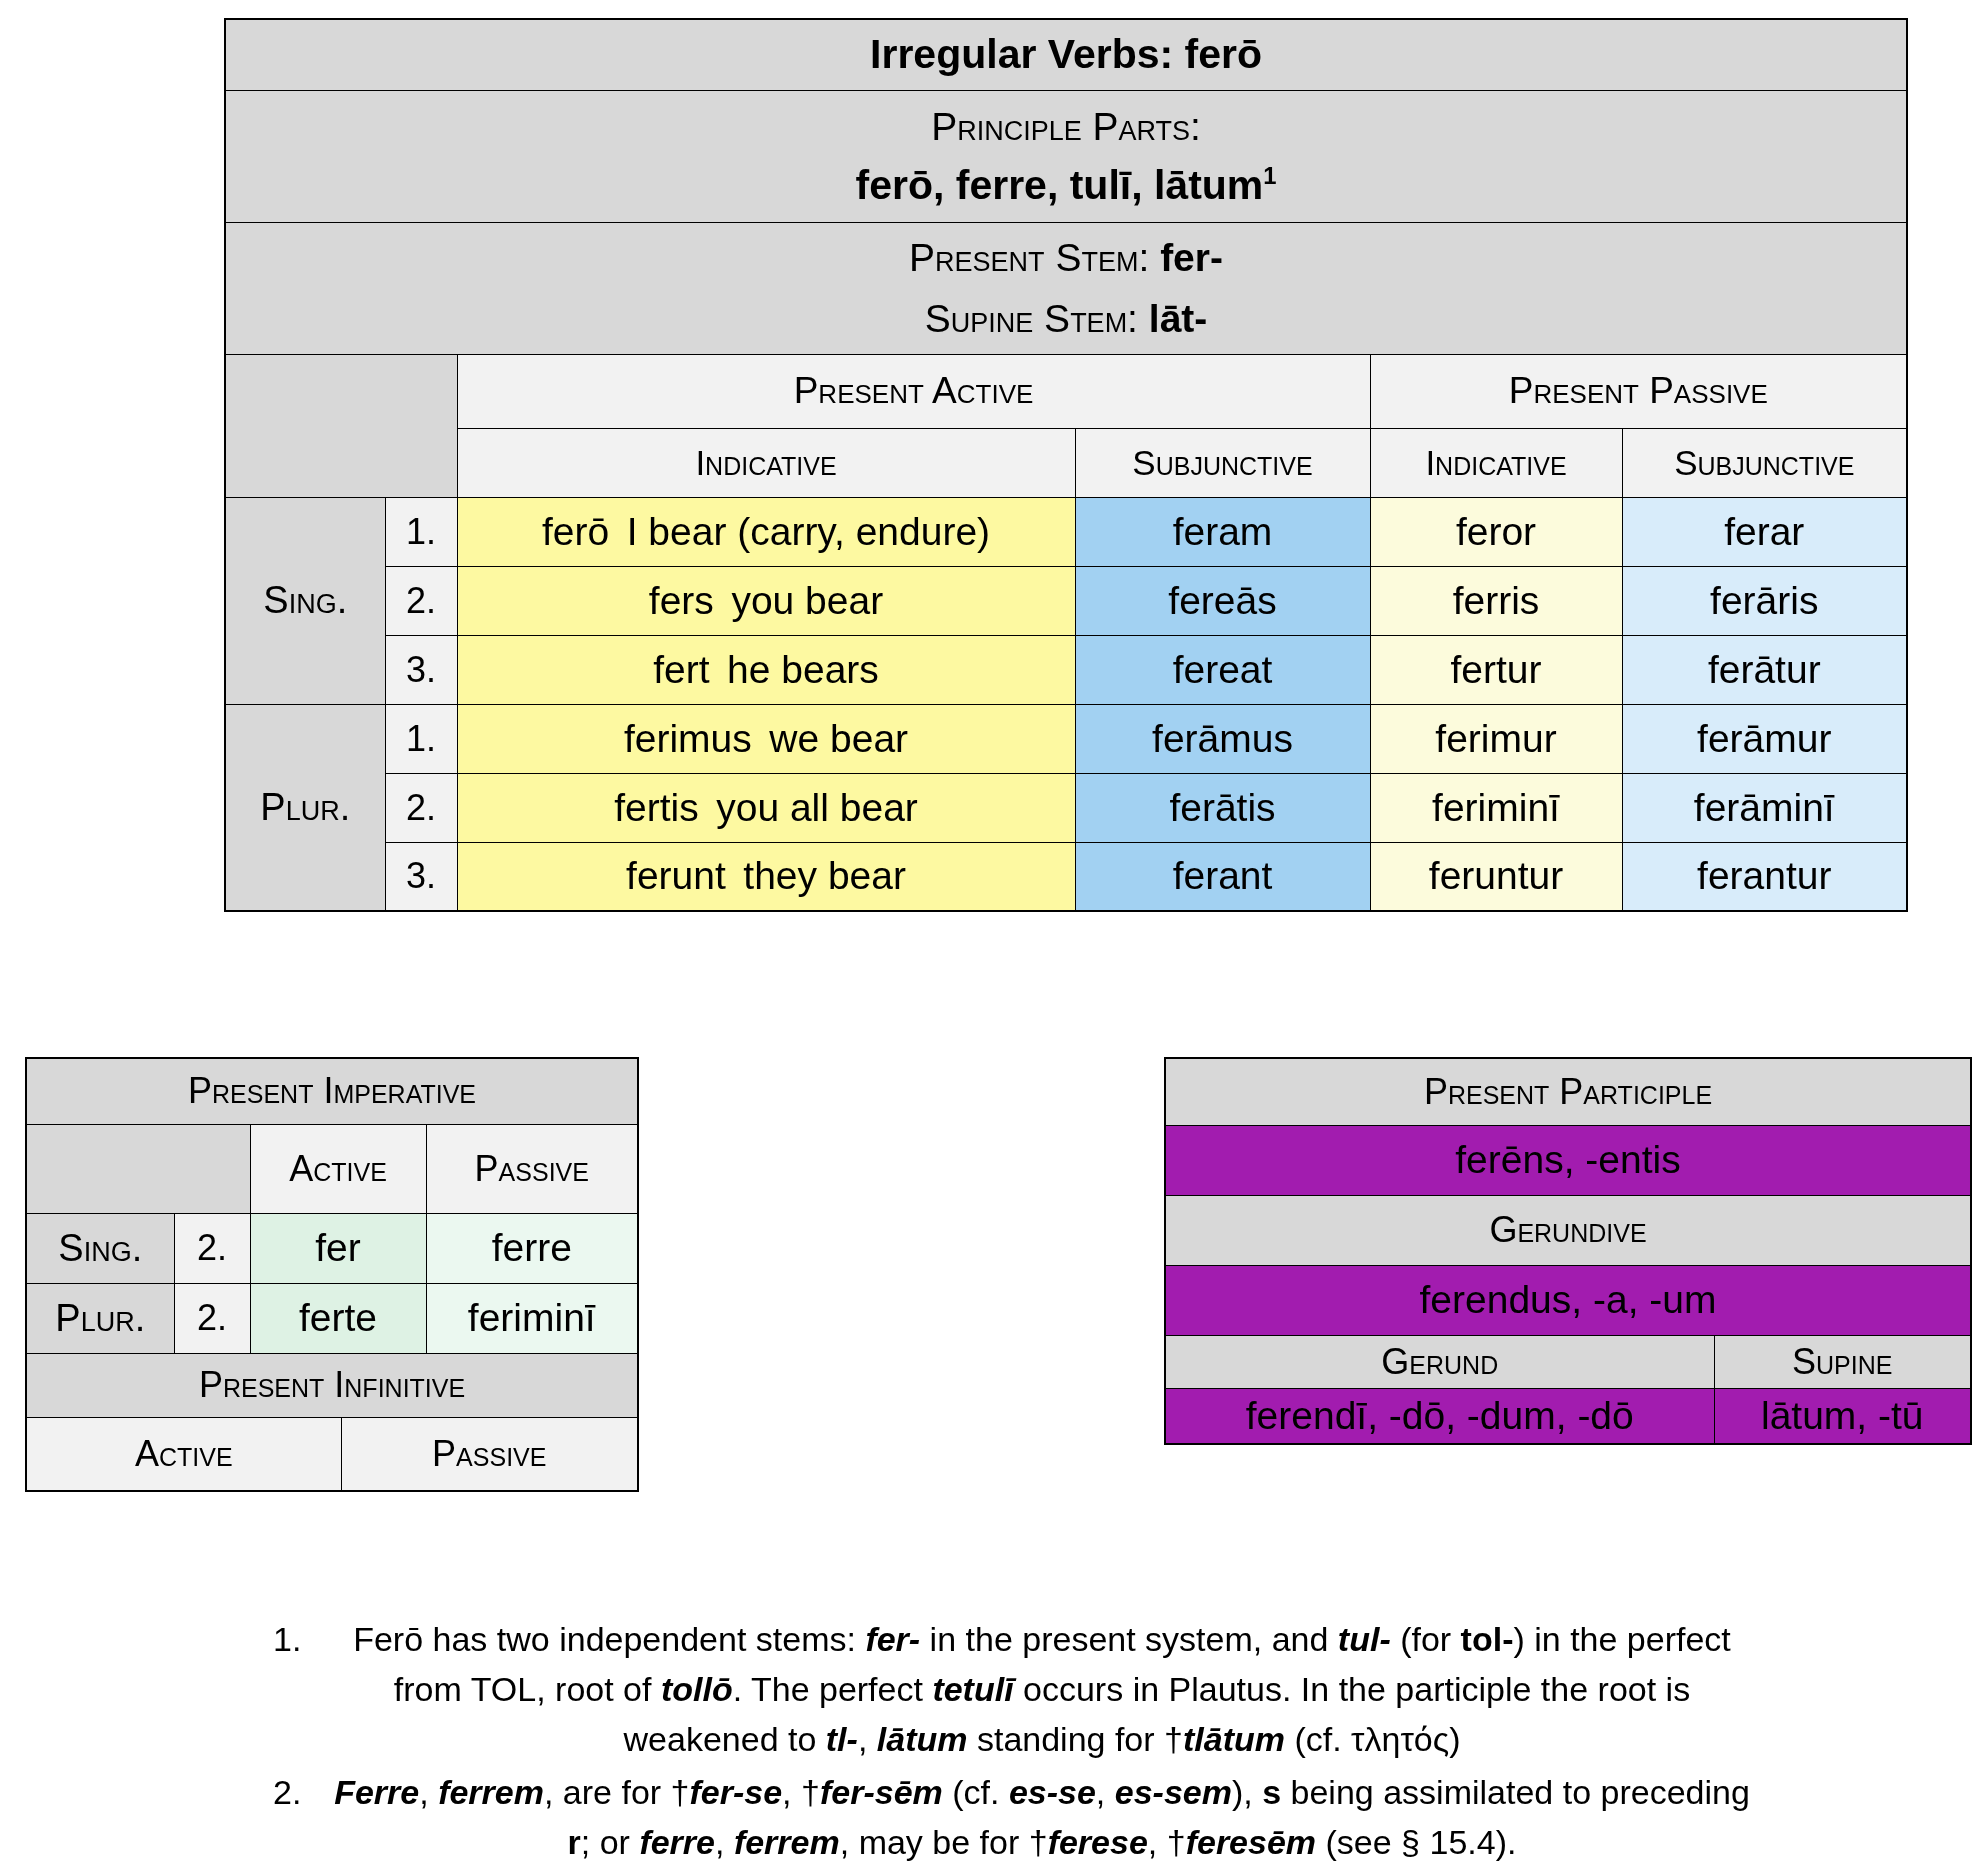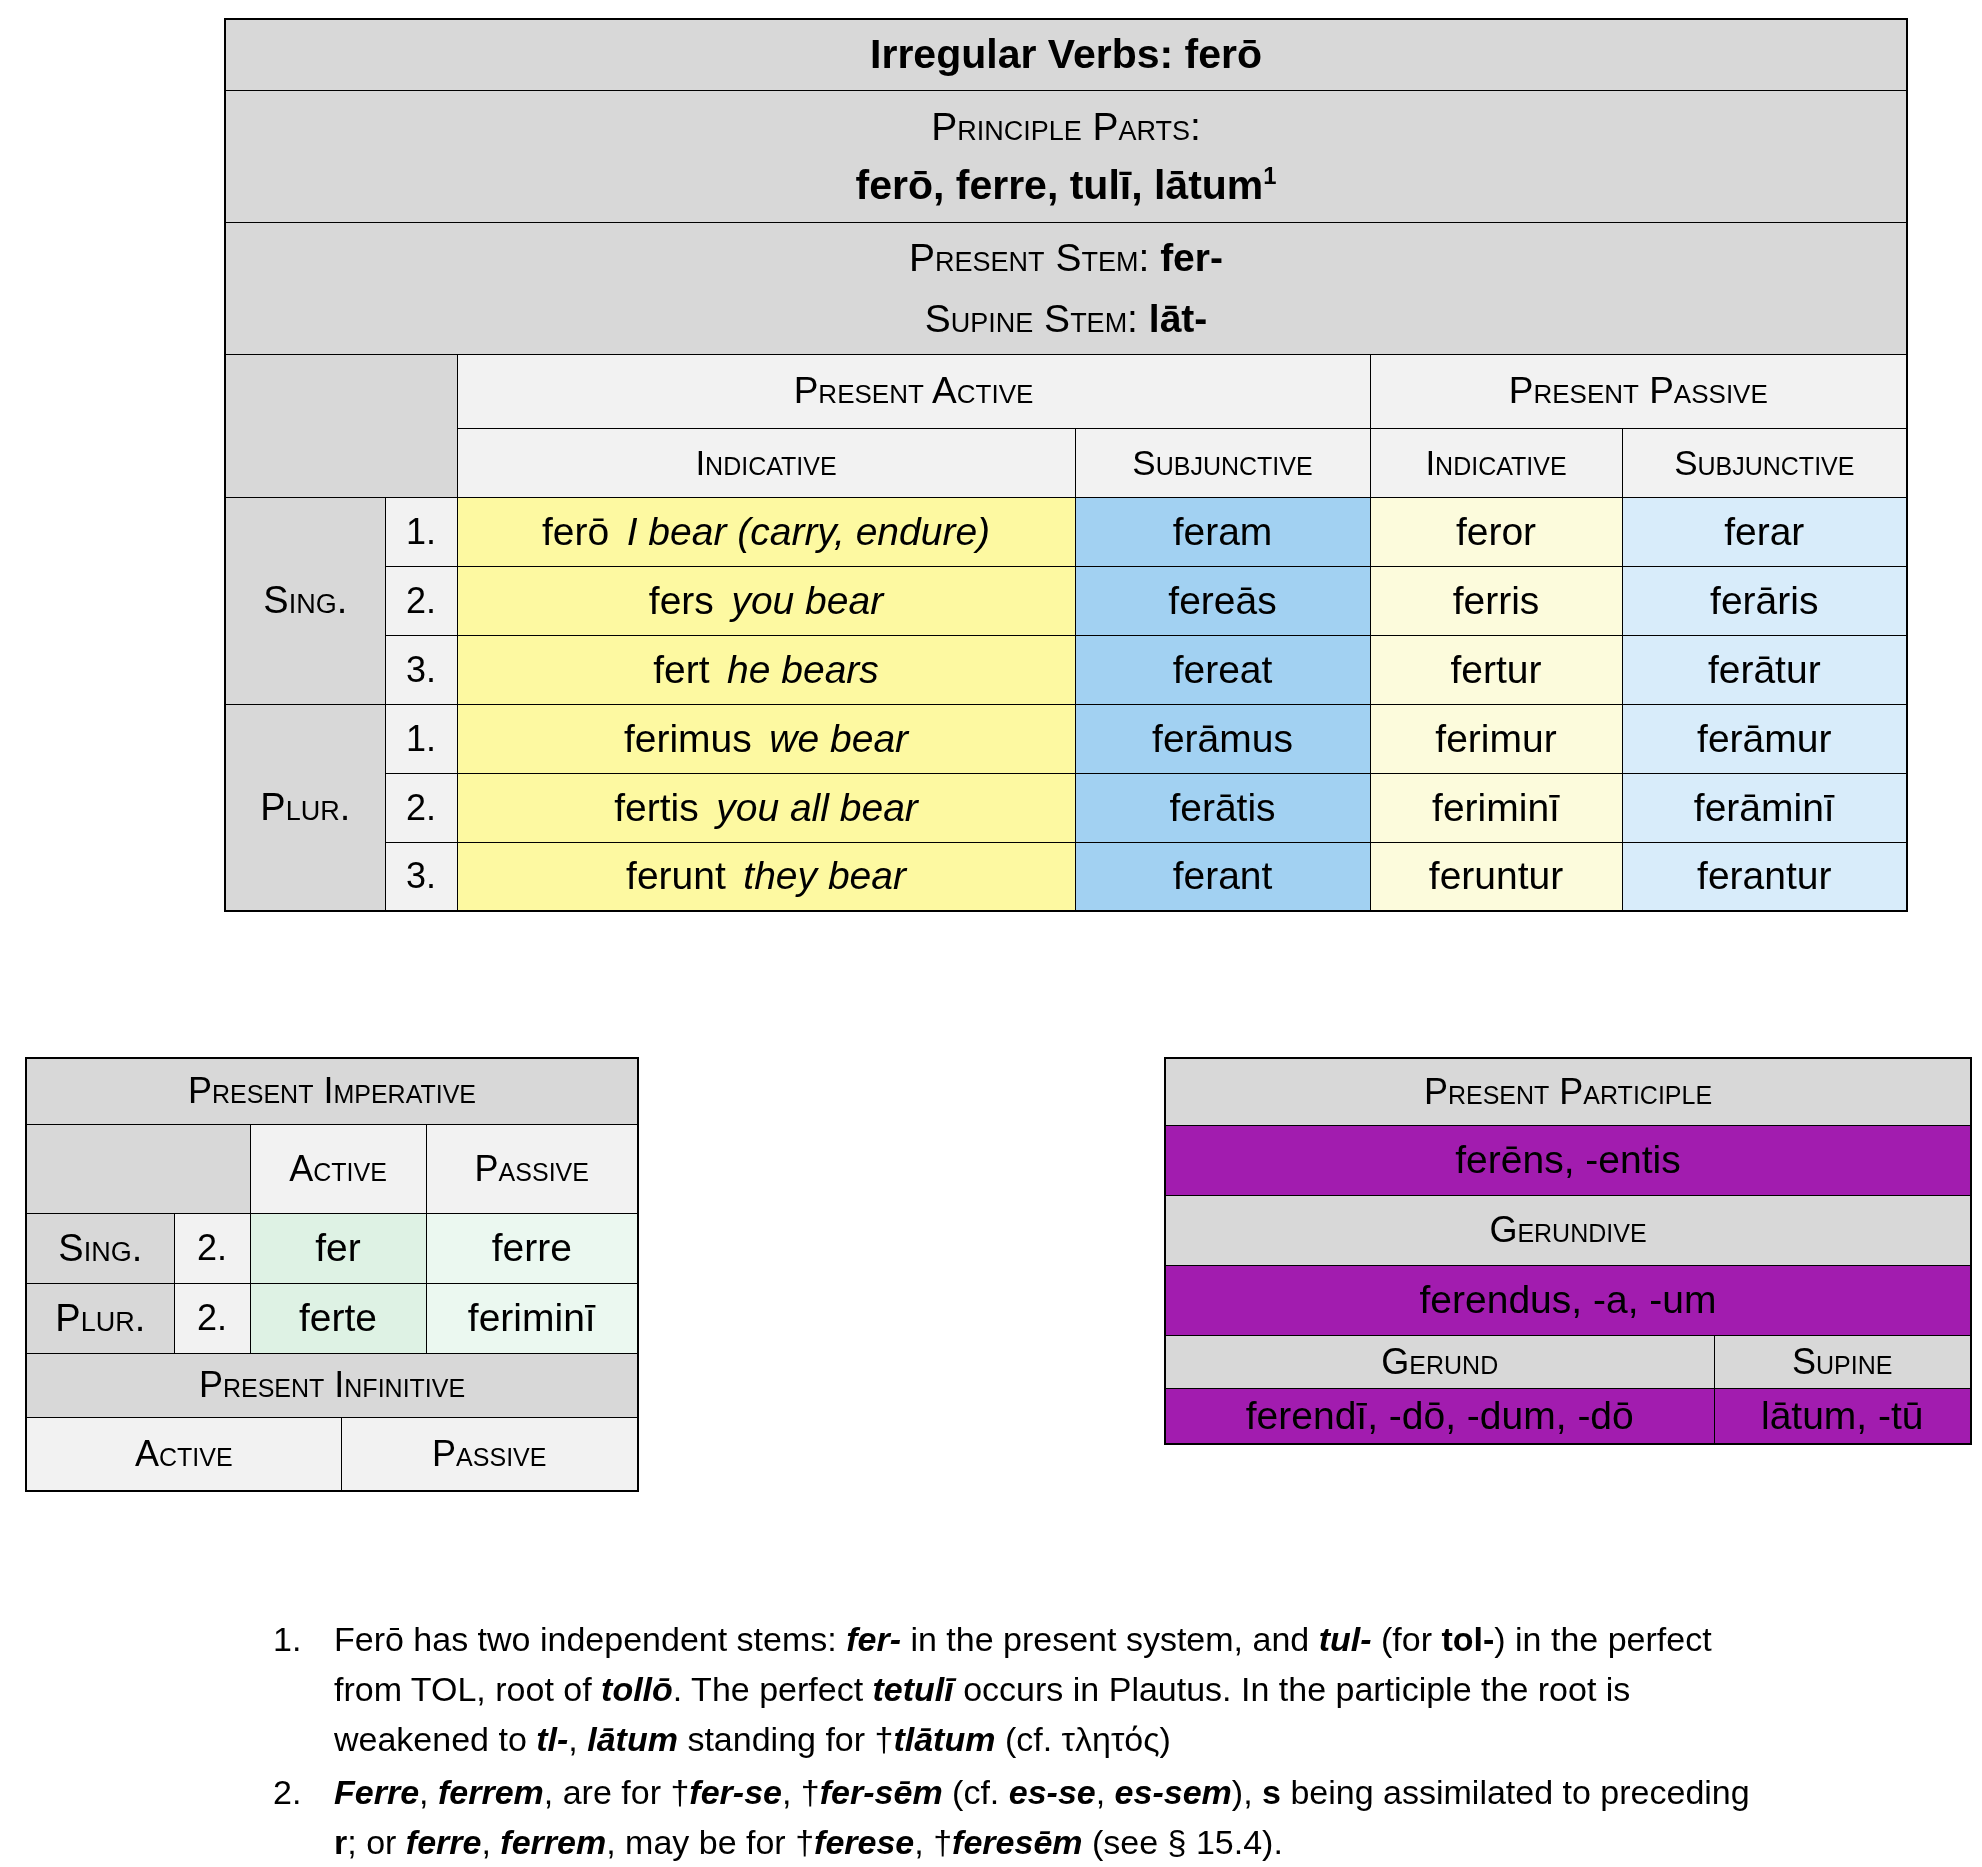--- a/index.html
+++ b/index.html
@@ -26,35 +26,35 @@
   .gp{background:var(--imp-pass-green)}
 
   .sc{font-variant:small-caps}
   .title-cell{font-size:41px;font-weight:bold}
   .pp-label{font-size:39px;line-height:59px}
   .pp-parts{font-size:41px;font-weight:bold;line-height:59px}
   .stem-line{font-size:39px;line-height:61px}
   .grp-hdr{font-size:37px}
   .mood-hdr{font-size:35px}
   .lat{font-size:39px}
-  .gloss{font-style:italic;margin-left:.45em}
+  .gloss{margin-left:.45em}
   .person-num{font-size:36px}
   .row-label{font-size:38px}
   .small-hdr{font-size:36px}
   .val{font-size:39px}
 
   .seg-b{font-weight:bold}
   .seg-i{font-style:italic}
   .seg-sc{font-variant:small-caps}
   .seg-sup{vertical-align:super;font-size:58%;line-height:0}
 
   .footnotes{position:absolute;left:207px;top:1614px;width:1563px;font-size:34px;line-height:50px}
   .fn{display:flex;align-items:flex-start;margin-bottom:2.5px}
   .fn-num{flex:none;width:61px;margin-left:66px;text-align:left}
-  .fn-text{flex:none;width:1416px;text-align:left}
+  .fn-text{flex:none;width:1416px;text-align:center}
 </style>
 </head>
 <body>
 
 <table class="tbl" style="left:224px;top:18px;width:1683px">
   <colgroup>
     <col style="width:160px">
       <col style="width:72px">
       <col style="width:618px">
     <col style="width:295px">

